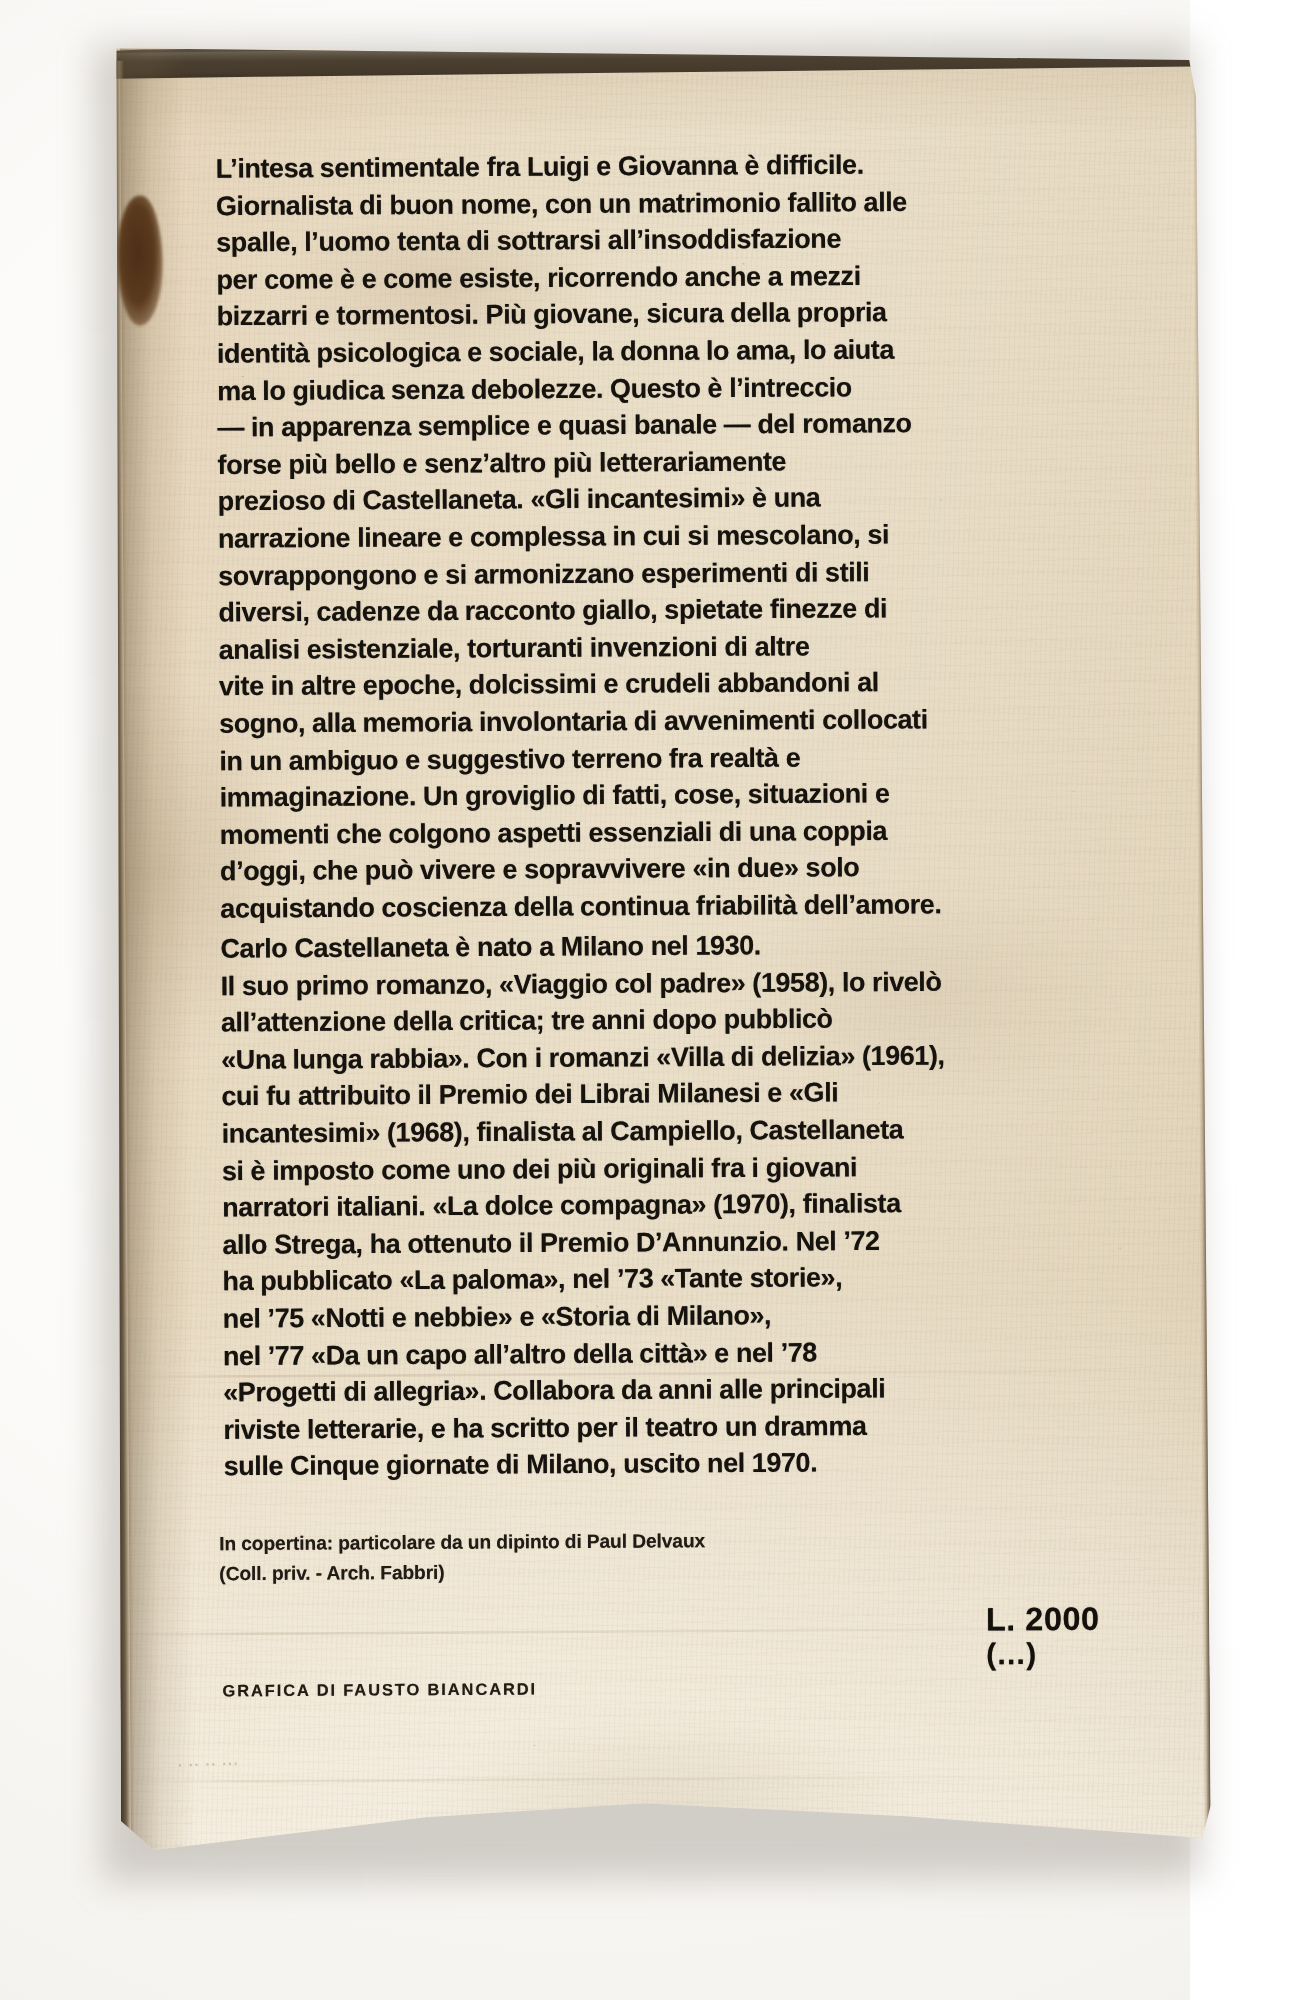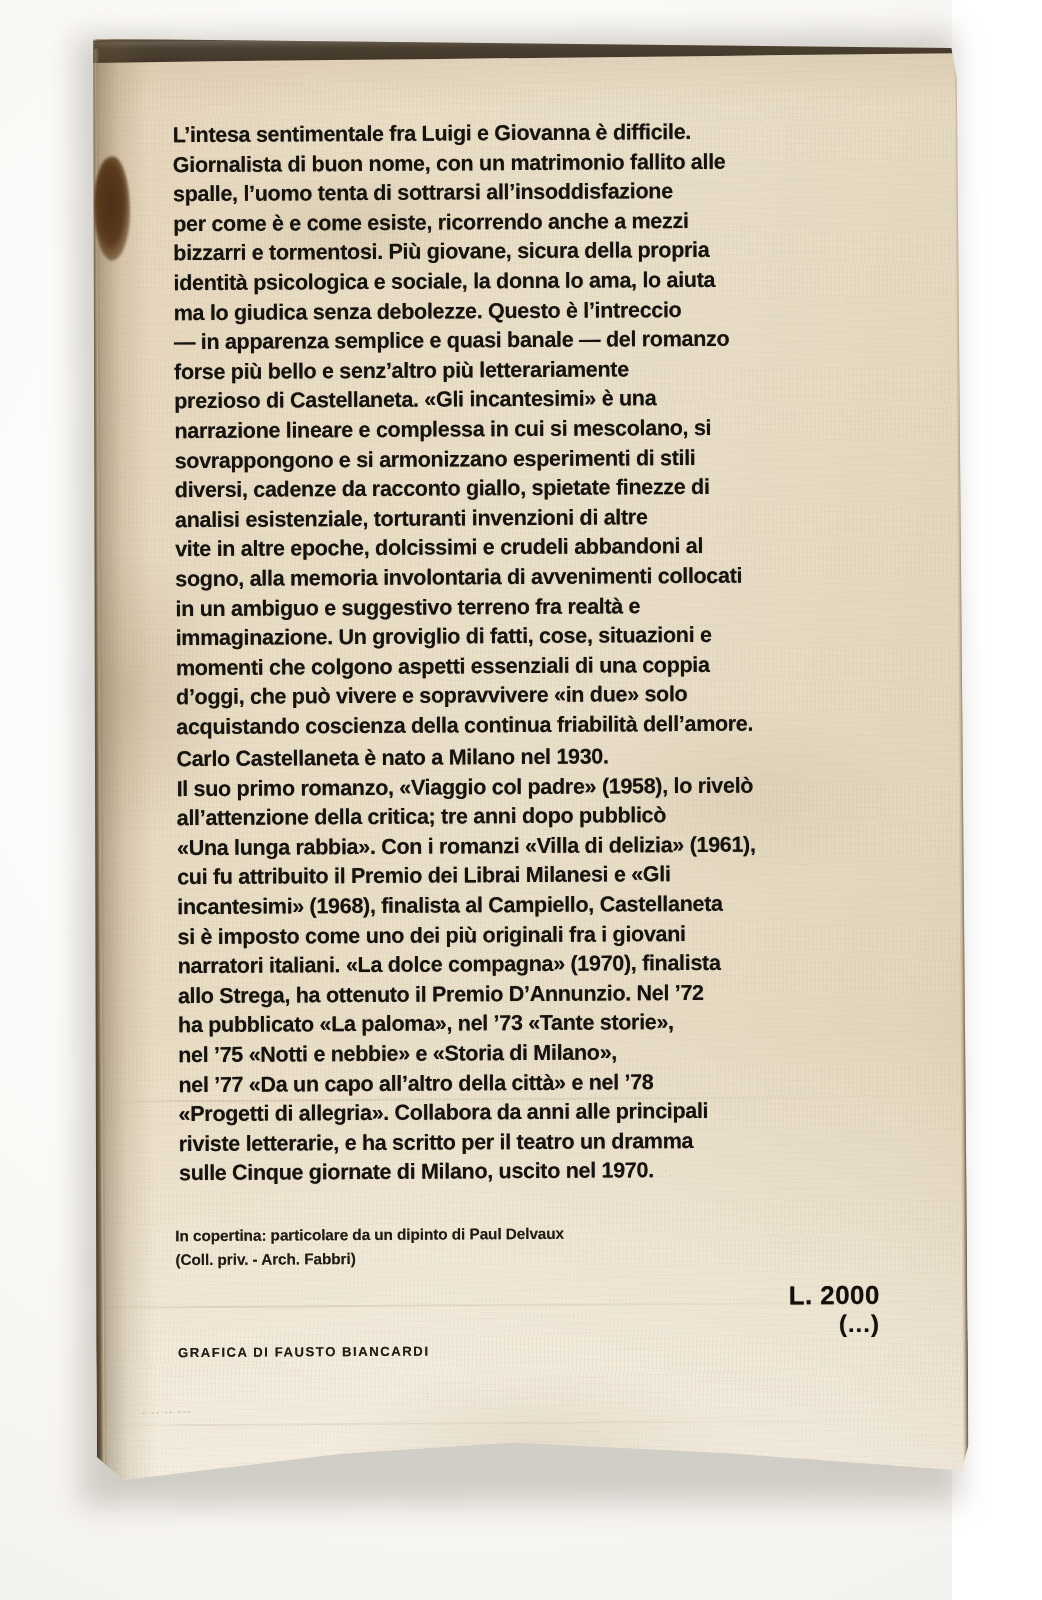--- a/index.html
+++ b/index.html
@@ -251,21 +251,21 @@
     font-weight: 600;
     letter-spacing: -0.1px;
     white-space: pre-line;
     text-shadow: 0 0 0.6px rgba(30,24,16,0.5);
   }
 
   .price-block {
     position: absolute;
     right: 88px;
     top: 1246px;
-    text-align: right;
+    text-align: left;
     color: #14110c;
     font-weight: 700;
   }
   .price-main {
     font-size: 26px;
     letter-spacing: 0.4px;
     line-height: 30px;
     text-shadow: 0 0 0.8px rgba(20,16,10,0.6);
   }
   .price-sub {

